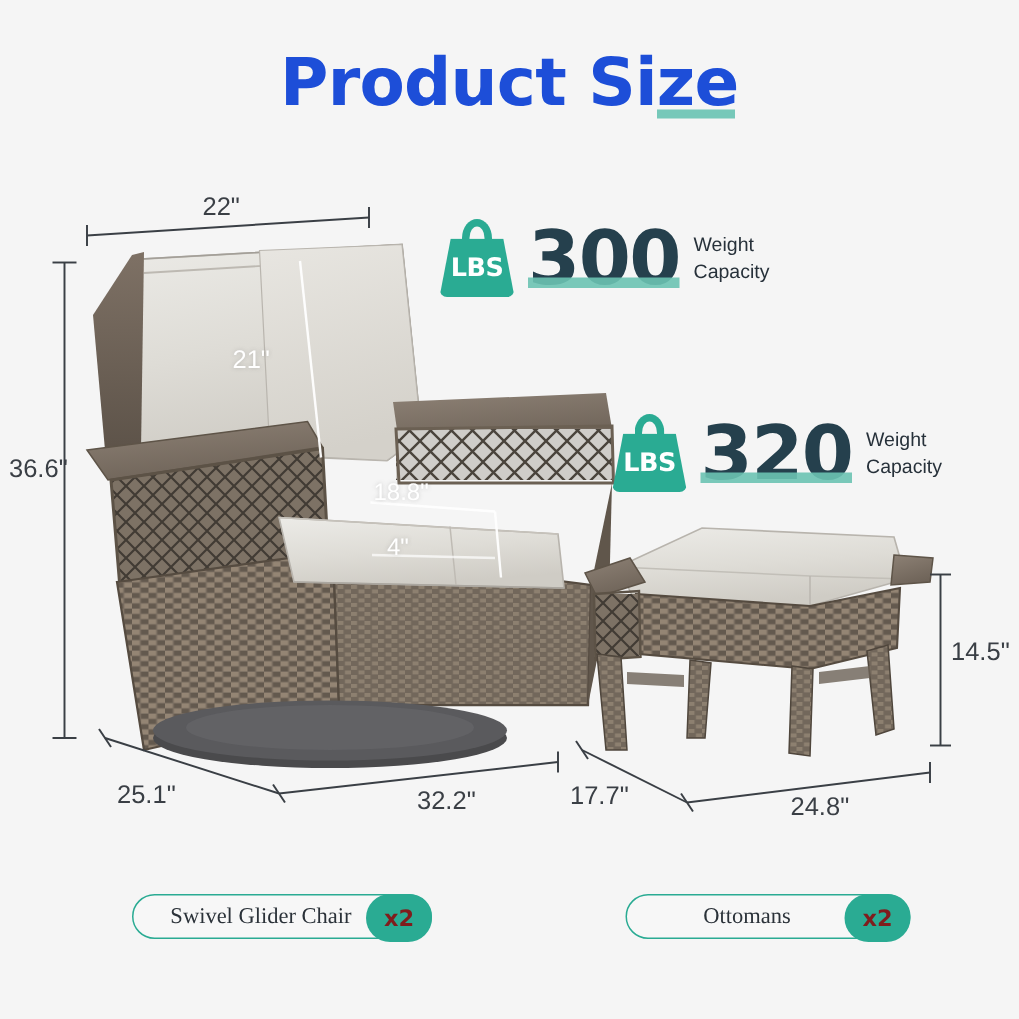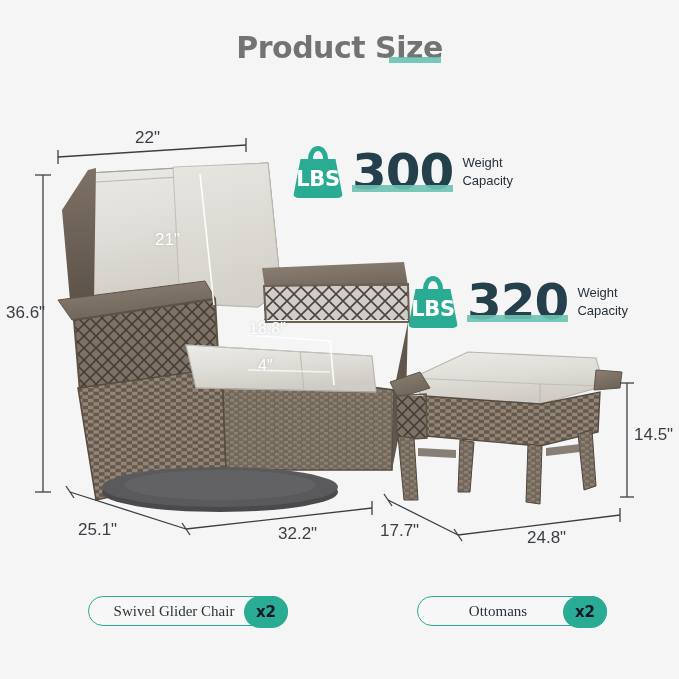--- a/index.html
+++ b/index.html
@@ -25,24 +25,24 @@
     position: absolute;
     left: 0;
     top: 30px;
     width: 679px;
     text-align: center;
   }
   .title {
     display: inline-block;
     position: relative;
     font-family: "DejaVu Sans", sans-serif;
-    font-size: 30px;
+    font-size: 44px;
     font-weight: bold;
     letter-spacing: -0.5px;
-    color: #737373;
+    color: #1d4ed8;
   }
   .title-underline {
     position: absolute;
     right: 2px;
     bottom: 2px;
     width: 52px;
     height: 6px;
     background: #5fbfae;
     opacity: 0.85;
   }
@@ -84,21 +84,21 @@
     border-radius: 7px 7px 5px 5px;
     clip-path: polygon(15% 0%, 85% 0%, 100% 100%, 0% 100%);
     display: flex;
     align-items: center;
     justify-content: center;
   }
   .lbs-text {
     color: #ffffff;
     font-family: "DejaVu Sans", sans-serif;
     font-weight: bold;
-    font-size: 21px;
+    font-size: 17px;
     letter-spacing: -0.3px;
     margin-top: 0;
   }
   .badge-number-wrap {
     position: relative;
     margin-left: 9px;
     margin-right: 9px;
   }
   .badge-number {
     font-family: "DejaVu Sans", sans-serif;
@@ -190,21 +190,21 @@
   }
   .pill-qty {
     position: absolute;
     right: -1px;
     top: -1px;
     height: 32px;
     min-width: 44px;
     padding: 0 10px;
     background: #2aab93;
     border-radius: 16px;
-    color: #0f172a;
+    color: #7f1d1d;
     font-family: "DejaVu Sans", sans-serif;
     font-weight: bold;
     font-size: 15px;
     display: flex;
     align-items: center;
     justify-content: center;
     box-sizing: border-box;
   }
 </style>
 </head>

